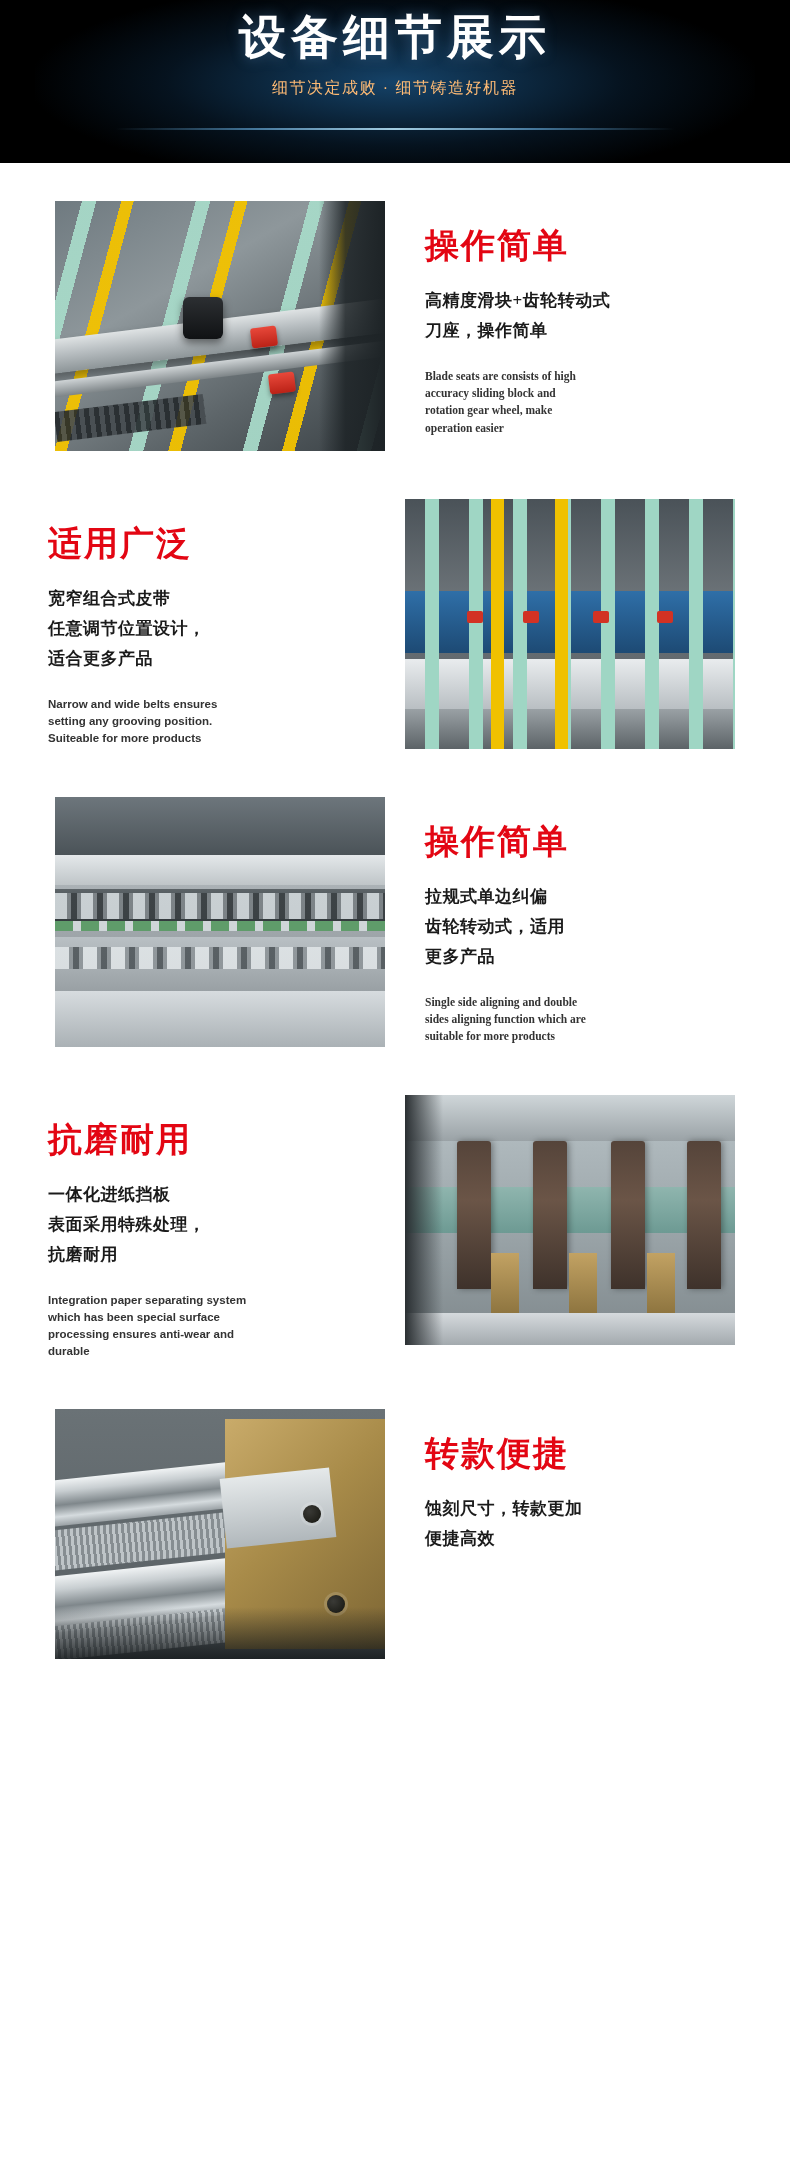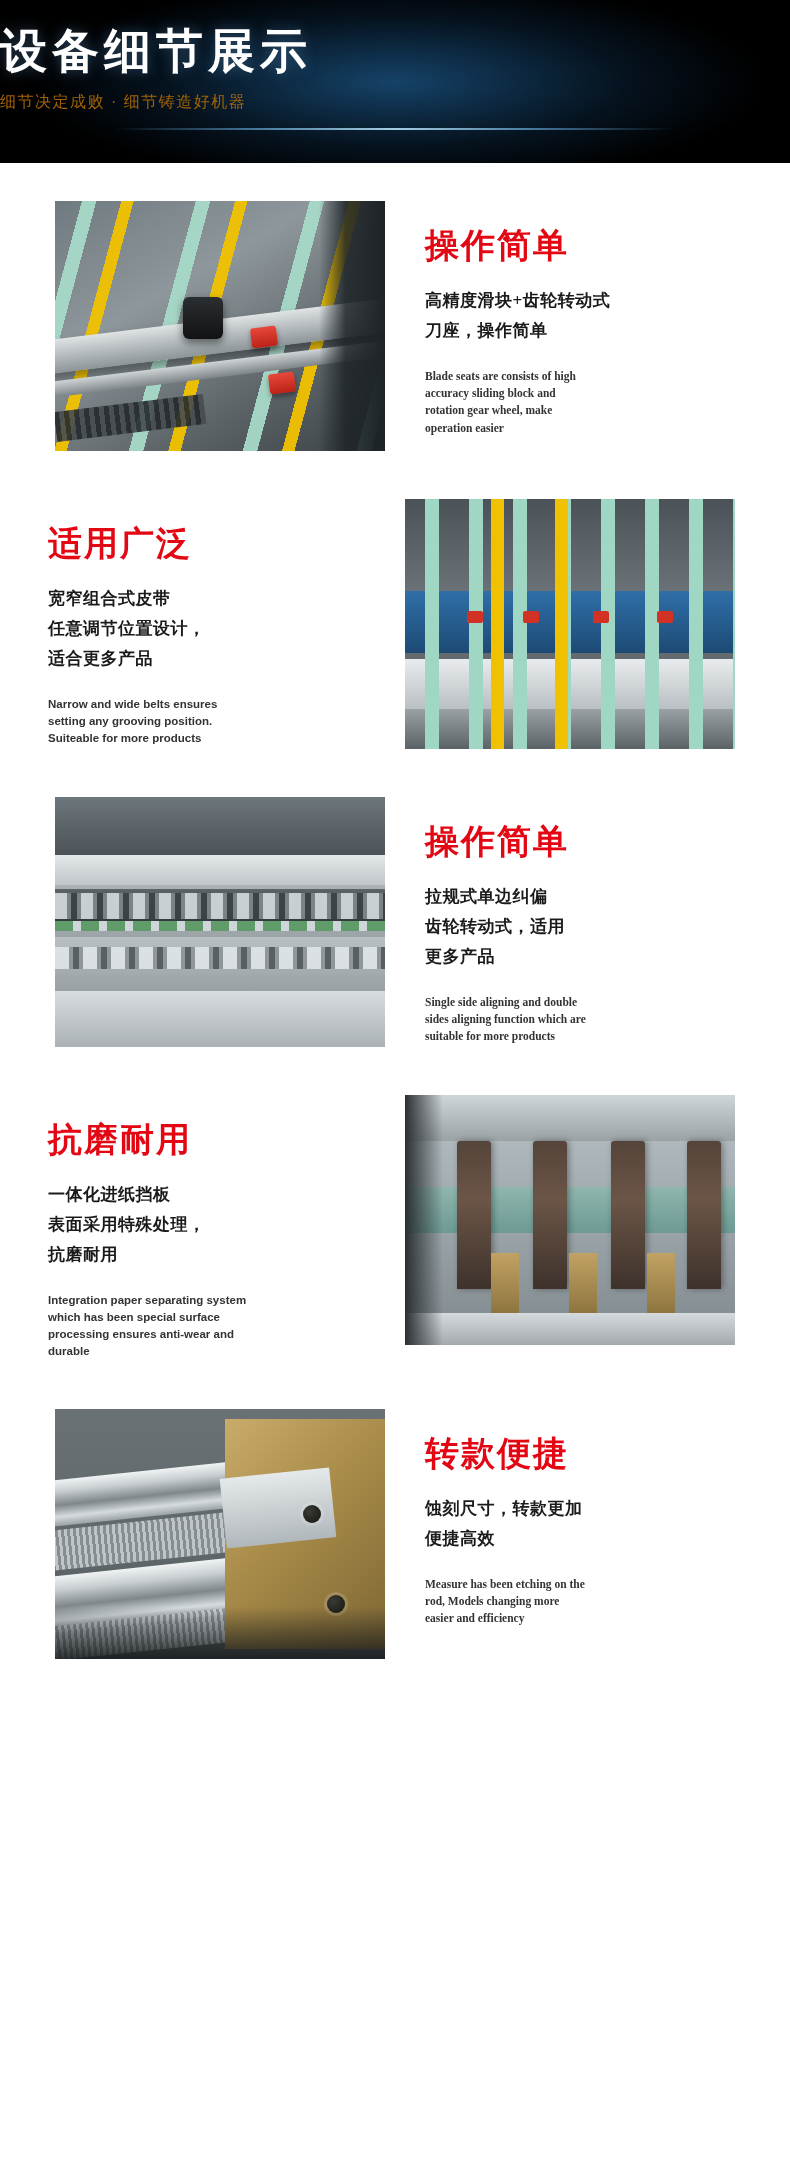--- a/index.html
+++ b/index.html
@@ -43,33 +43,34 @@
     top: 128px;
     transform: translateX(-50%);
     width: 560px;
     height: 2px;
     background: linear-gradient(to right, rgba(0,0,0,0) 0%, rgba(120,200,255,0.55) 25%, rgba(190,235,255,0.85) 50%, rgba(120,200,255,0.55) 75%, rgba(0,0,0,0) 100%);
     pointer-events: none;
   }
   .banner-inner {
     position: relative;
     z-index: 2;
-    padding-top: 24px;
+    text-align: center;
+    padding-top: 10px;
   }
   .banner-title {
     color: #ffffff;
     font-size: 47px;
     font-weight: bold;
     letter-spacing: 5px;
     line-height: 1.15;
     margin: 0;
     text-shadow: 0 0 14px rgba(120,190,255,0.35);
   }
   .banner-sub {
-    color: #a16207;
+    color: #fdba74;
     font-size: 16px;
     letter-spacing: 1.5px;
     margin-top: 14px;
   }
   .row {
     display: flex;
     align-items: flex-start;
     width: 790px;
     box-sizing: border-box;
   }
@@ -454,20 +455,17 @@
       <div class="p5-brass"></div>
       <div class="p5-brass2"></div>
       <div class="p5-hole" style="right:64px; top:96px;"></div>
       <div class="p5-hole" style="right:40px; top:186px;"></div>
       <div class="p5-dark-bottom"></div>
     </div>
     <div class="text-col">
       <div class="feat-title">转款便捷</div>
       <div class="feat-cn">蚀刻尺寸，转款更加
 便捷高效</div>
-      <div class="feat-en">Measure has been etching on the
-rod, Models changing more
-easier and efficiency</div>
     </div>
   </div>
 
   <div class="bottom-gap"></div>
 </div>
 
 </body></html>

